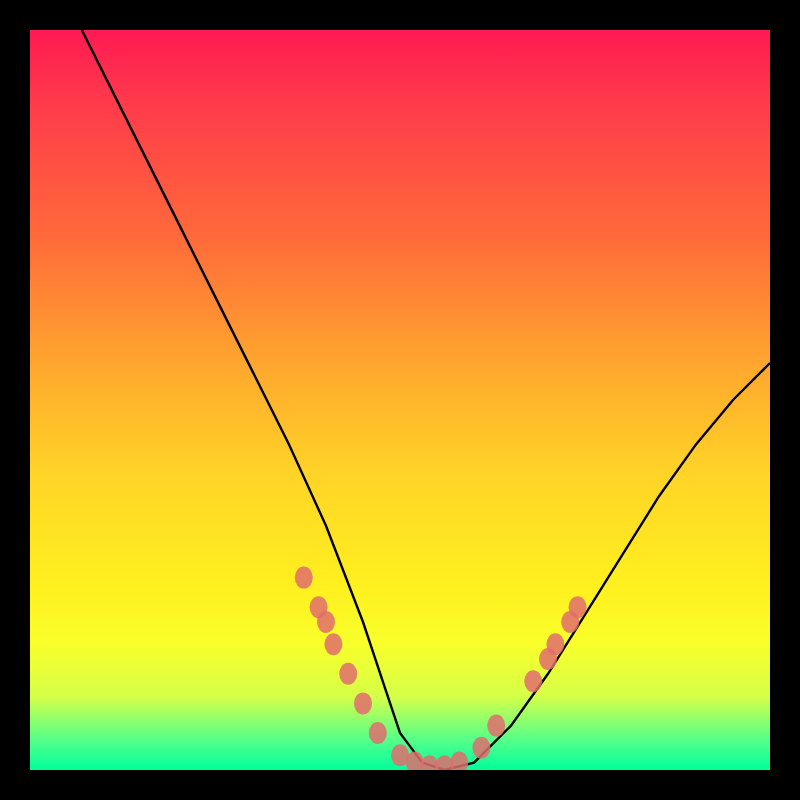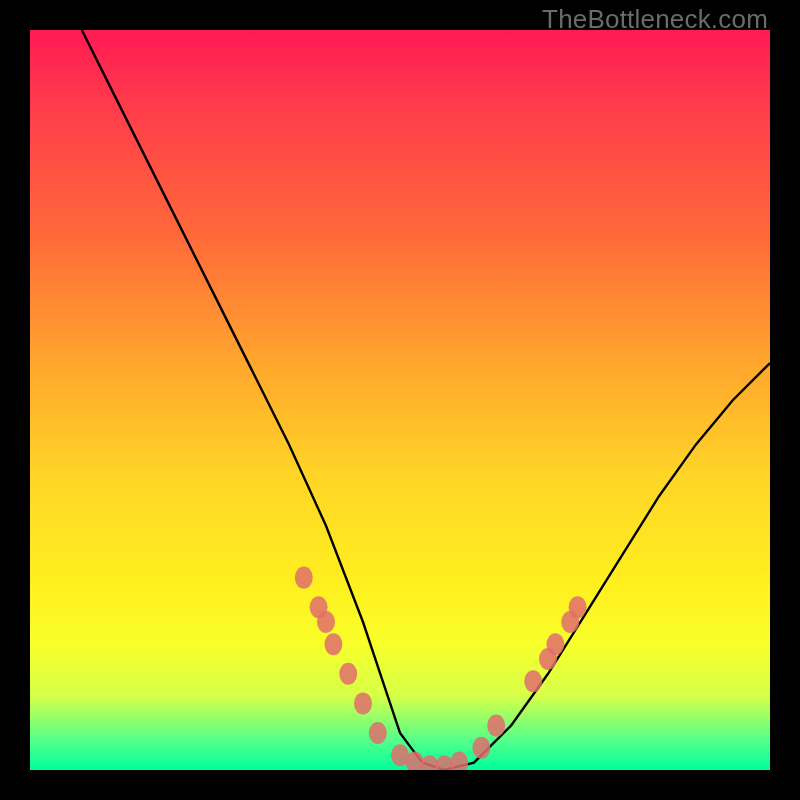--- a/index.html
+++ b/index.html
@@ -53,21 +53,20 @@
     left: 0;
     top: 0;
     width: 740px;
     height: 740px;
   }
 </style>
 </head>
 <body>
 
 <div class="frame">
-  <div class="watermark">TheBottleneck.com</div>
 
   <div class="plot-area">
     <svg class="curve" viewBox="0 0 740 740" preserveAspectRatio="none">
       <path id="curve-path" fill="none" stroke="#000" stroke-width="2.4" d="M51.8 0.0 L74.0 44.4 L111.0 118.4 L148.0 192.4 L185.0 266.4 L222.0 340.4 L259.0 414.4 L296.0 495.8 L333.0 592.0 L355.2 658.6 L370.0 703.0 L392.2 732.6 L414.4 740.0 L444.0 732.6 L481.0 695.6 L518.0 643.8 L555.0 584.6 L592.0 525.4 L629.0 466.2 L666.0 414.4 L703.0 370.0 L740.0 333.0"></path>
       <g id="markers">
           <ellipse cx="273.8" cy="547.6" rx="9" ry="11" fill="#e06d6d" fill-opacity="0.85"></ellipse>
           <ellipse cx="288.6" cy="577.2" rx="9" ry="11" fill="#e06d6d" fill-opacity="0.85"></ellipse>
           <ellipse cx="296.0" cy="592.0" rx="9" ry="11" fill="#e06d6d" fill-opacity="0.85"></ellipse>
           <ellipse cx="303.4" cy="614.2" rx="9" ry="11" fill="#e06d6d" fill-opacity="0.85"></ellipse>
           <ellipse cx="318.2" cy="643.8" rx="9" ry="11" fill="#e06d6d" fill-opacity="0.85"></ellipse>

